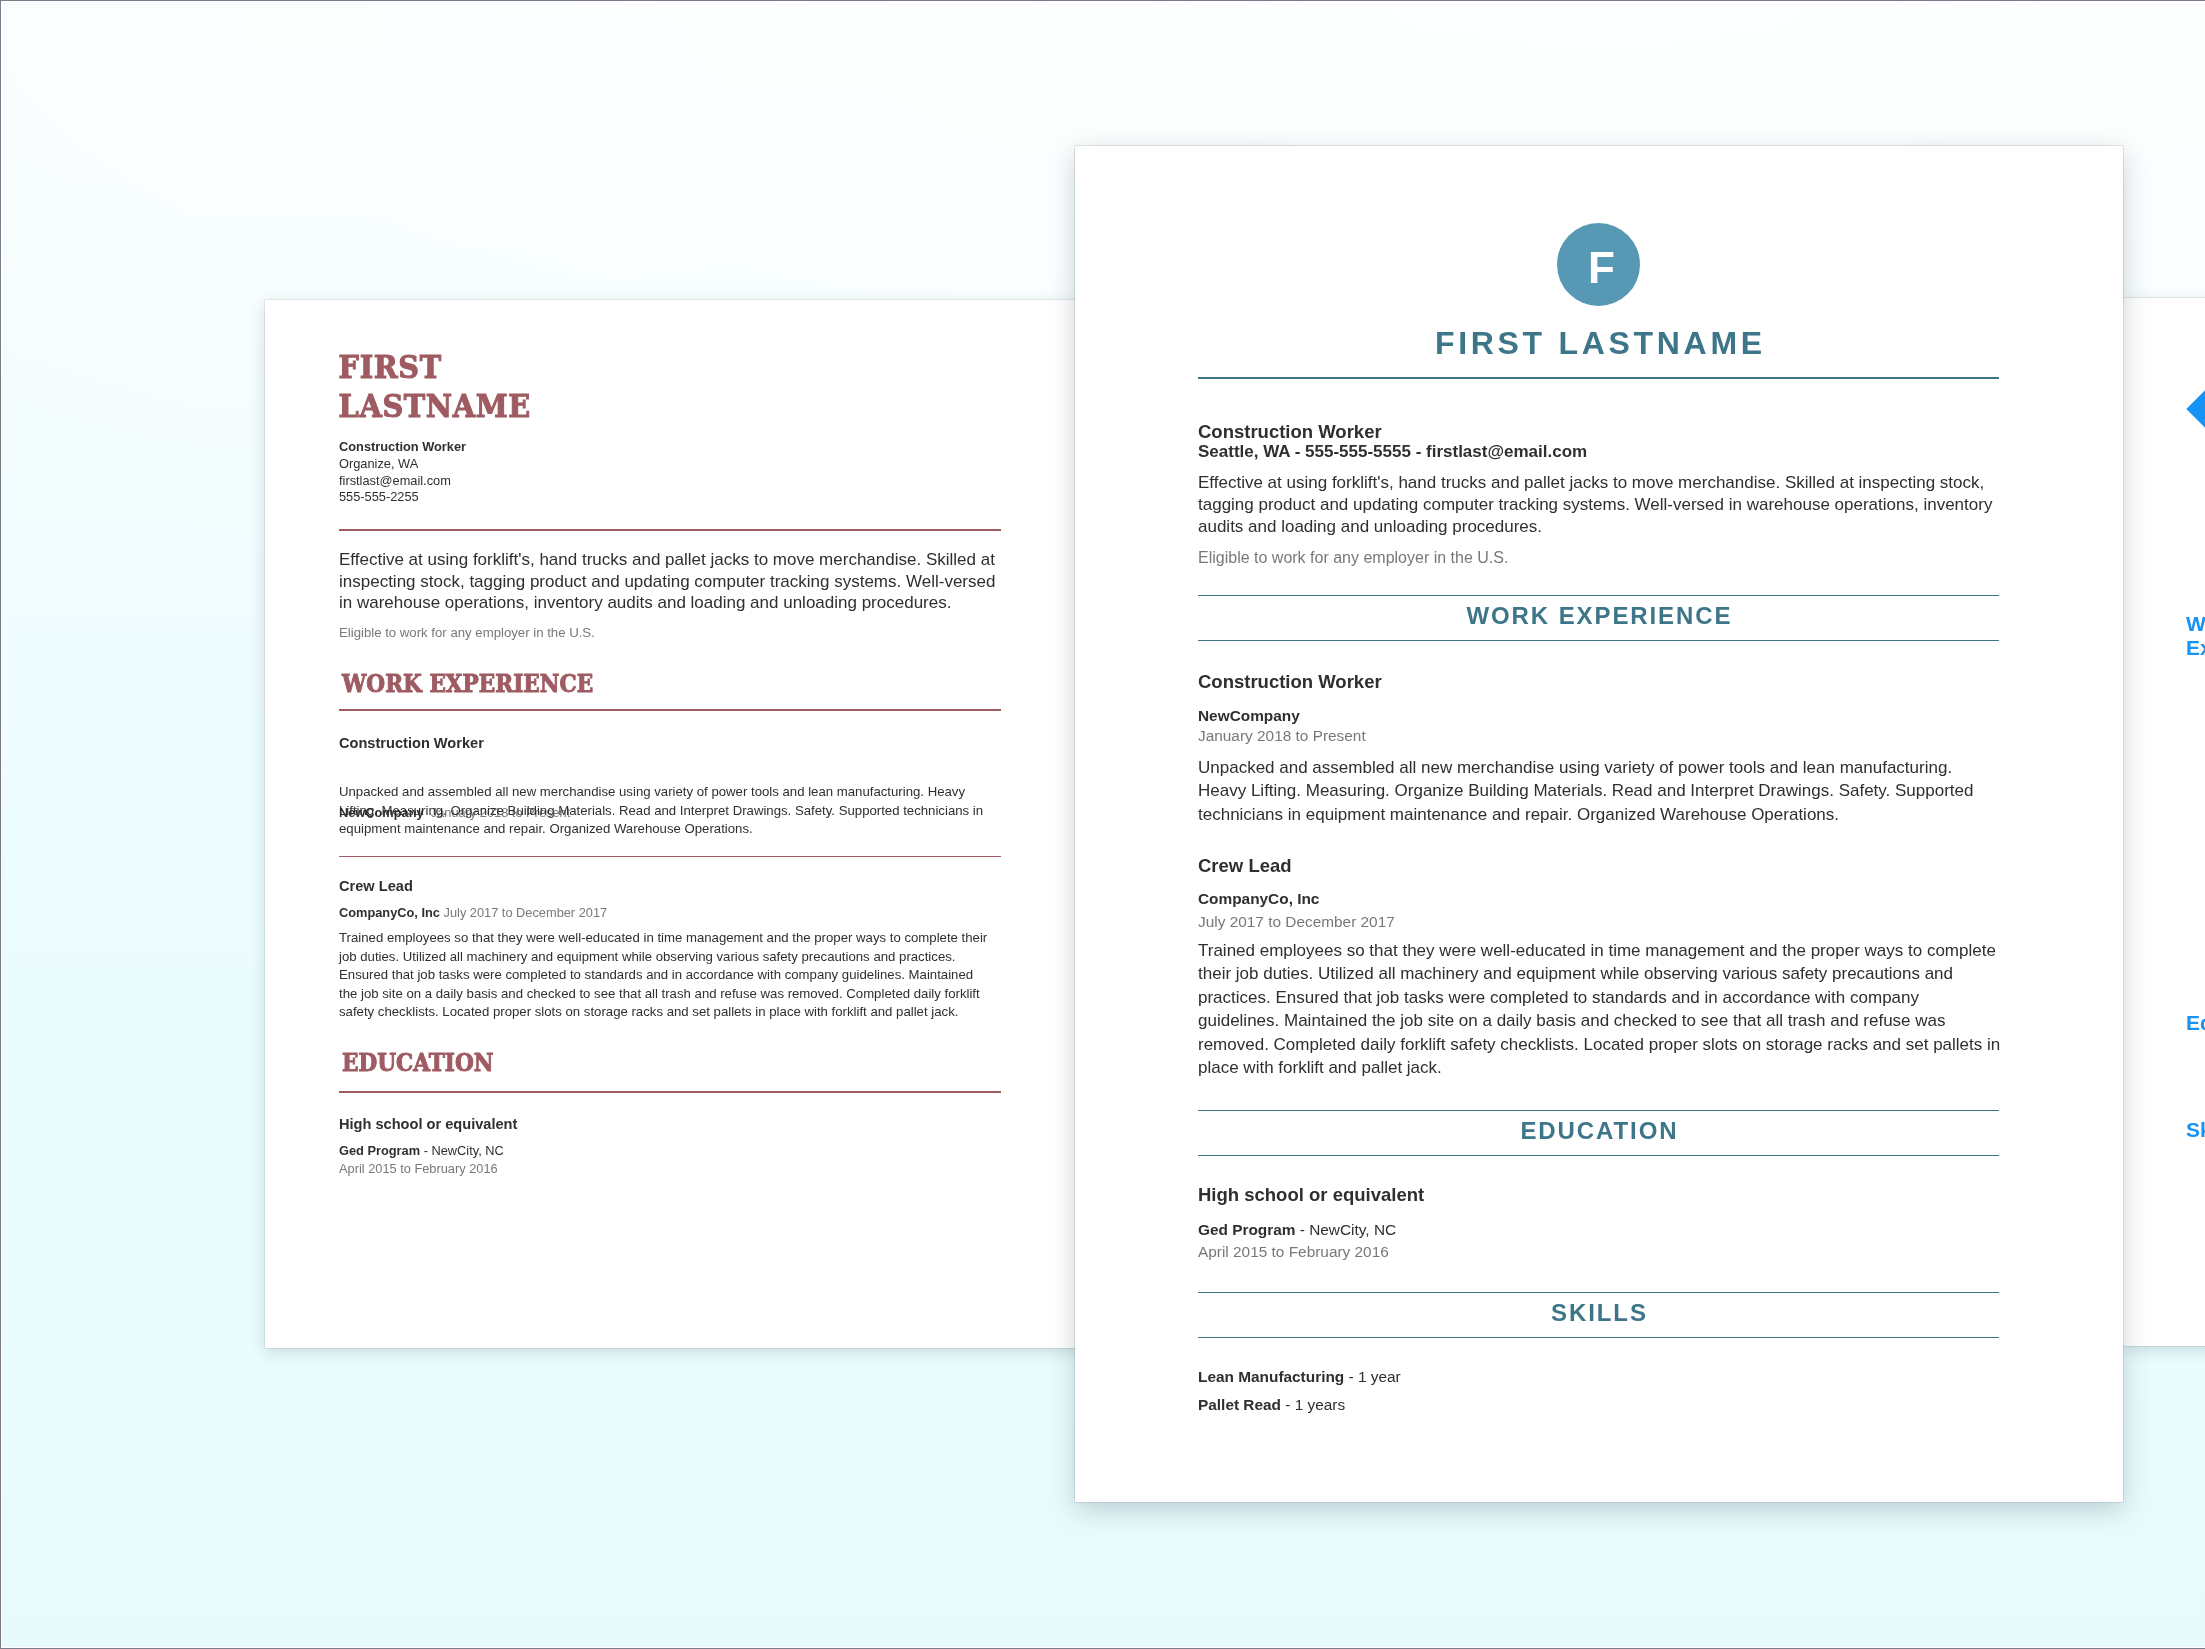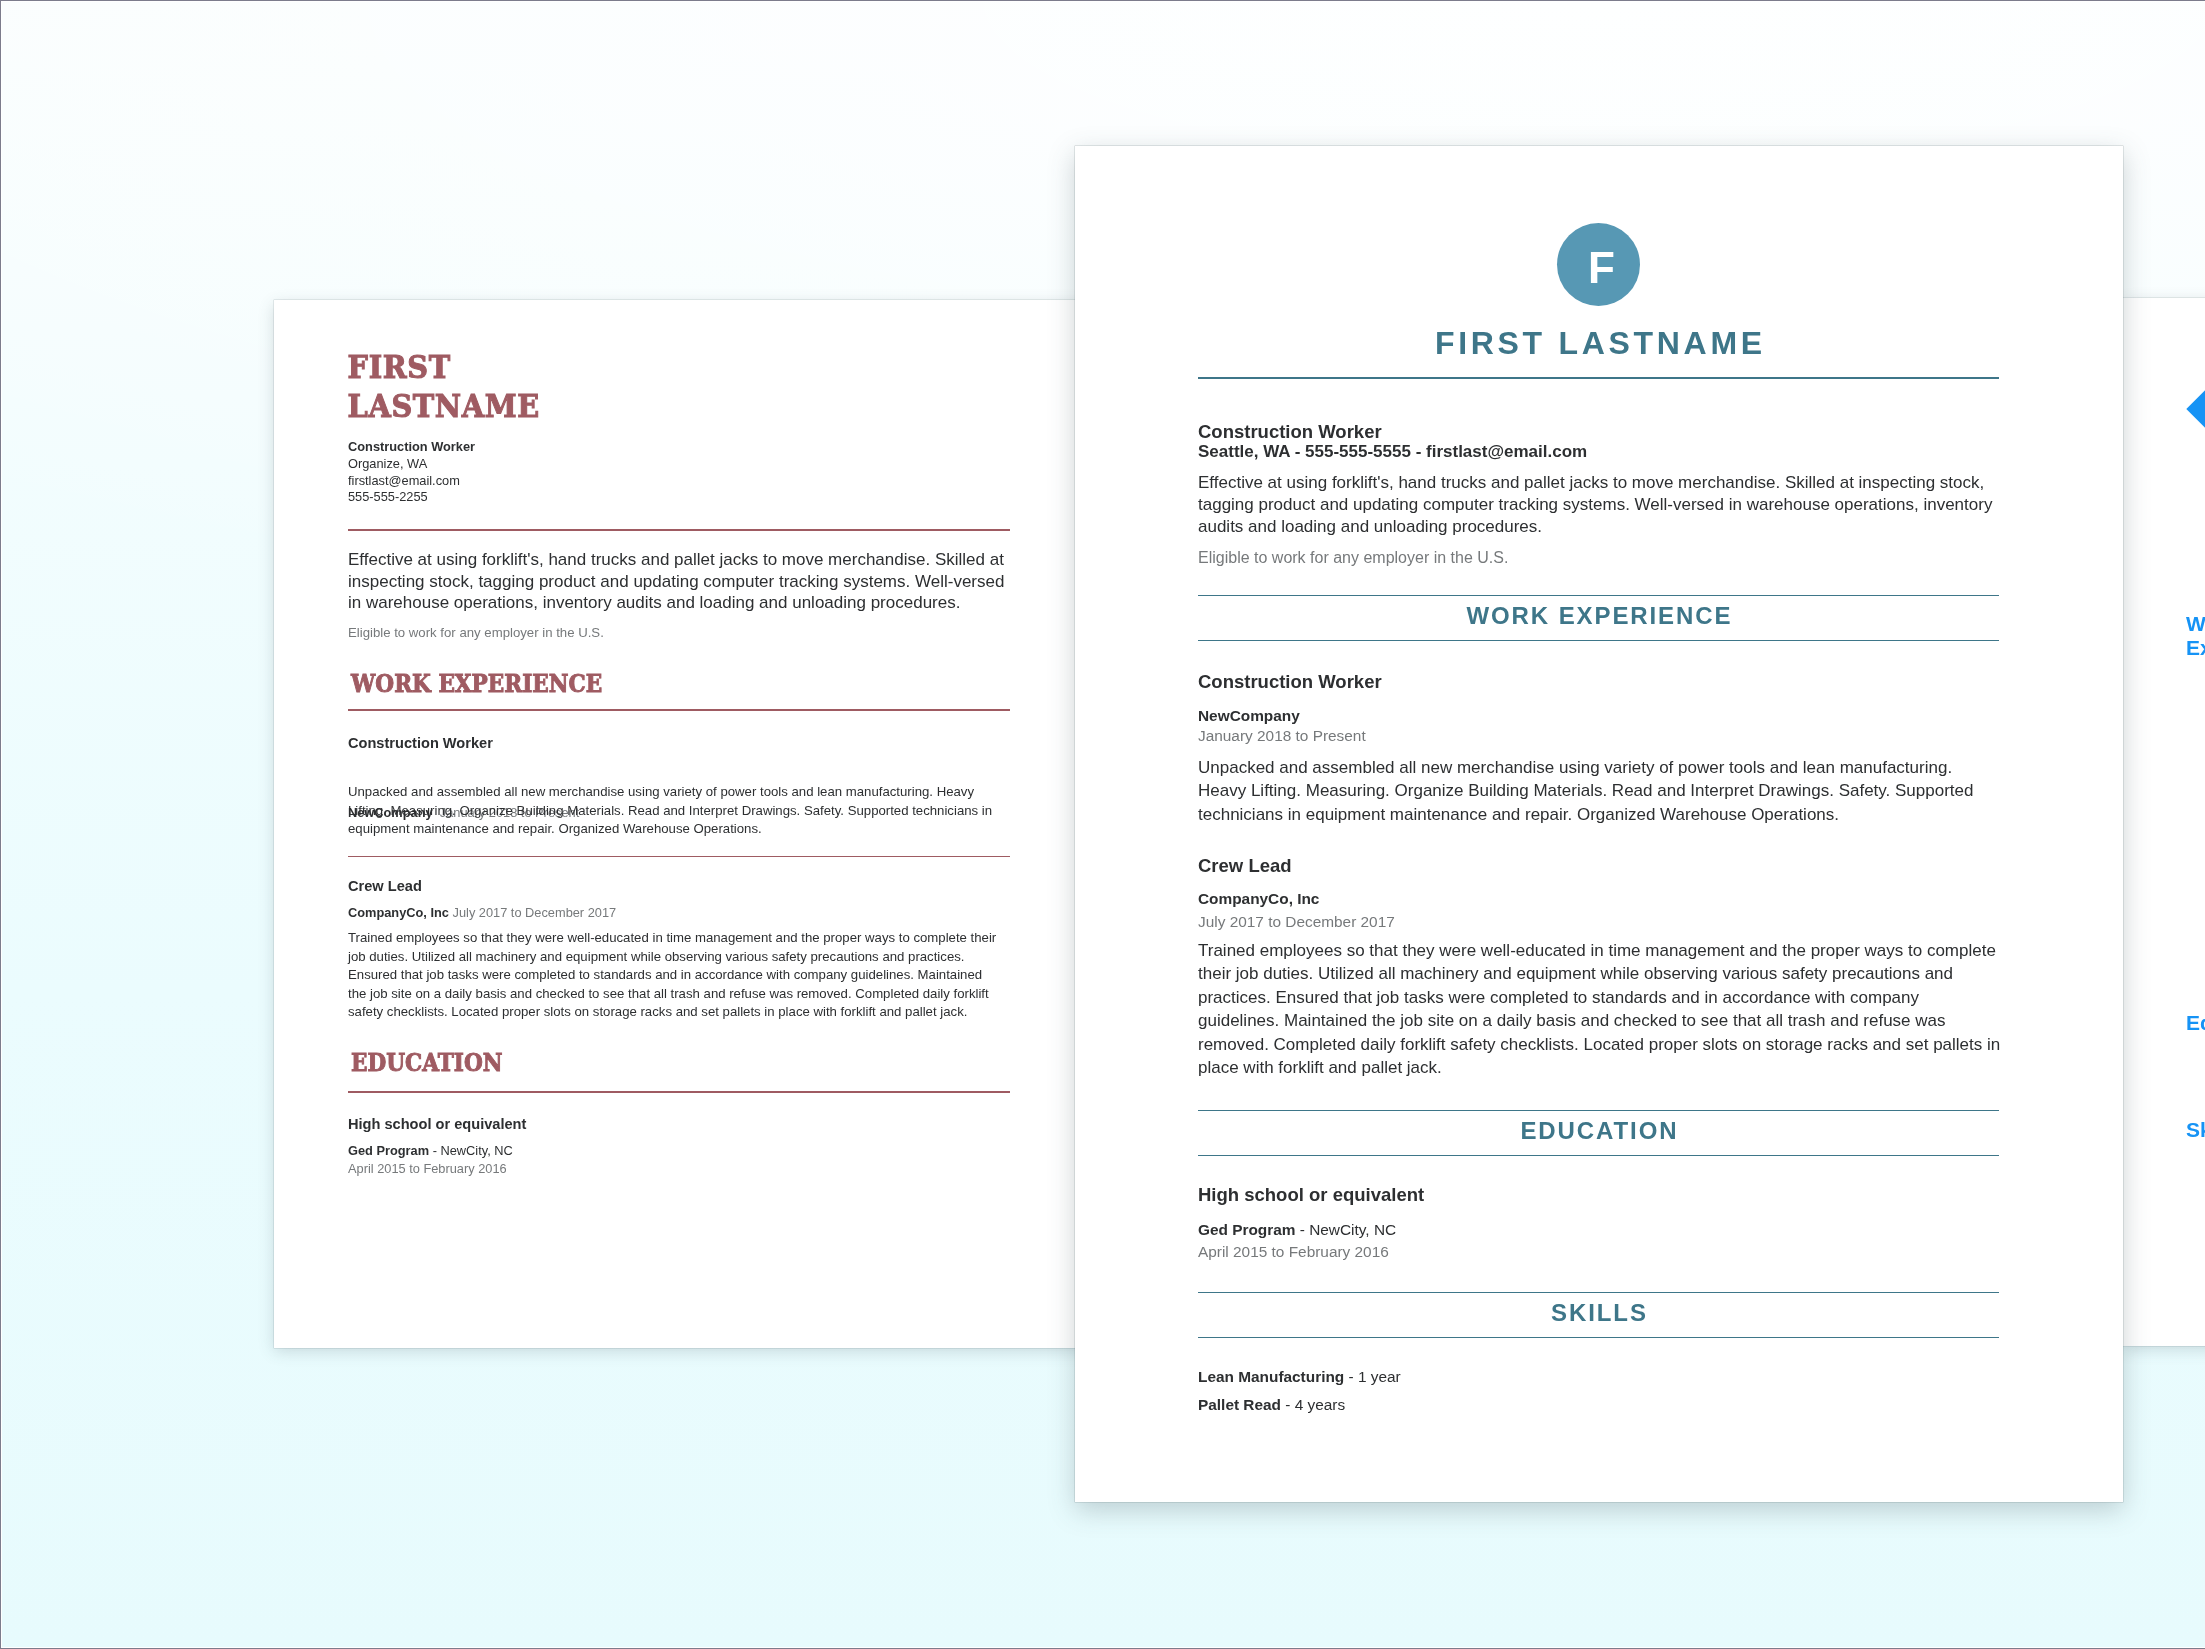--- a/index.html
+++ b/index.html
@@ -12,21 +12,21 @@
       radial-gradient(110% 58% at 50% 0%, #feffff 0%, rgba(254,255,255,0) 70%),
       linear-gradient(180deg,#f9fdfe 0%, #f2fdfe 28%, #ebfcfe 60%, #e7fbfd 100%);
   }
   .viewport-frame{position:absolute;left:0;top:0;width:3198px;height:1649px;box-sizing:border-box;
     border:0.4px solid #7c7c8c;pointer-events:none;z-index:9;}
   .viewport-frame::after{content:"";position:absolute;left:0;top:0;right:0;bottom:0;
     box-sizing:border-box;border:0.4px solid #ffffff;}
   .viewport-frame::before{content:"";position:absolute;left:0.4px;top:0.4px;right:0.4px;bottom:0.4px;
     box-sizing:border-box;border:0.4px solid #7d8162;}
   .card{position:absolute;background:#fff;box-sizing:border-box;overflow:hidden;}
-  #card-left{left:274px;top:300px;width:900px;height:1048px;
+  #card-left{left:265px;top:300px;width:900px;height:1048px;
     box-shadow:0 4.4px 15px rgba(60,82,90,.20), 0 0 0 0.4px rgba(90,105,110,.30);}
   #card-right{left:2123px;top:298px;width:810px;height:1048px;
     box-shadow:0 4.4px 15px rgba(60,82,90,.20), 0 0 0 0.4px rgba(90,105,110,.30);}
   #card-mid{left:1075px;top:146px;width:1048px;height:1356px;
     box-shadow:0 8px 25px rgba(60,82,90,.26), 0 0 0 0.4px rgba(90,105,110,.38);}
 
   
   .L{position:absolute;left:74px;top:0;width:662px;color:#2d2f31;}
   .L-name{font-family:"DejaVu Serif Condensed","DejaVu Serif",serif;font-weight:700;color:#9f5b62;-webkit-text-stroke:1px #9f5b62;
       font-size:32px;line-height:39px;letter-spacing:0.6px;
@@ -168,17 +168,17 @@
       <div class="M-sec" style="top:972px">EDUCATION</div>
       <div class="M-hr" style="top:1009px"></div>
       <div class="M-jt" style="top:1036px">High school or equivalent</div>
       <div class="M-co" style="top:1074px"><b>Ged Program</b> <span class="nb">- NewCity, NC</span></div>
       <div class="M-dt" style="top:1096px">April 2015 to February 2016</div>
 
       <div class="M-hr" style="top:1146px"></div>
       <div class="M-sec" style="top:1154px">SKILLS</div>
       <div class="M-hr" style="top:1191px"></div>
       <div class="M-sk" style="top:1220px"><b>Lean Manufacturing</b> <span>- 1 year</span></div>
-      <div class="M-sk" style="top:1248px"><b>Pallet Read</b> <span>- 4 years</span></div>
+      <div class="M-sk" style="top:1248px"><b>Pallet Read</b> <span>- 1 years</span></div>
     </div>
   </div>
 </div>
 
 
 </body></html>

